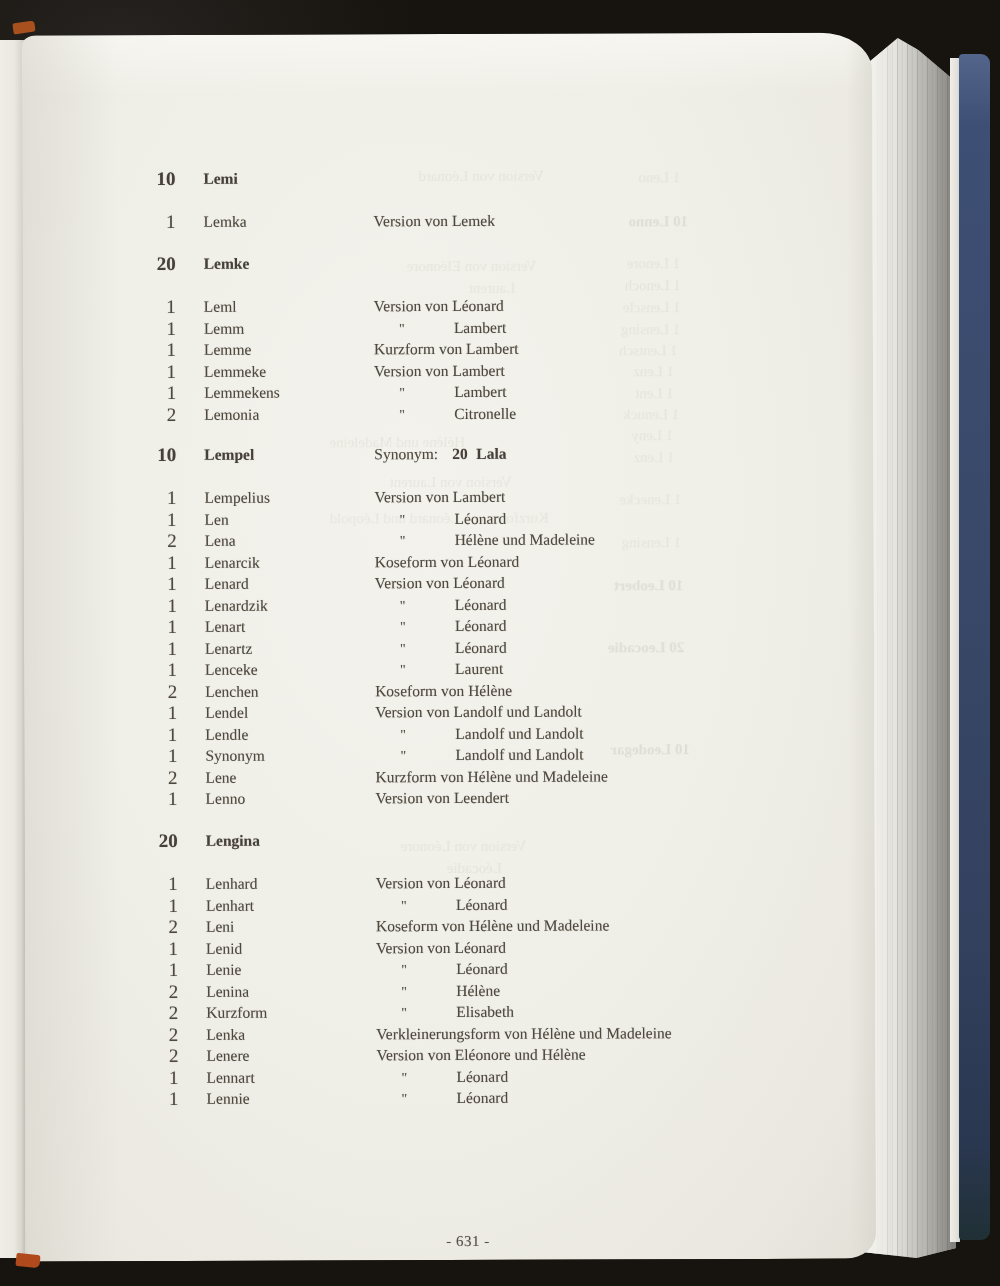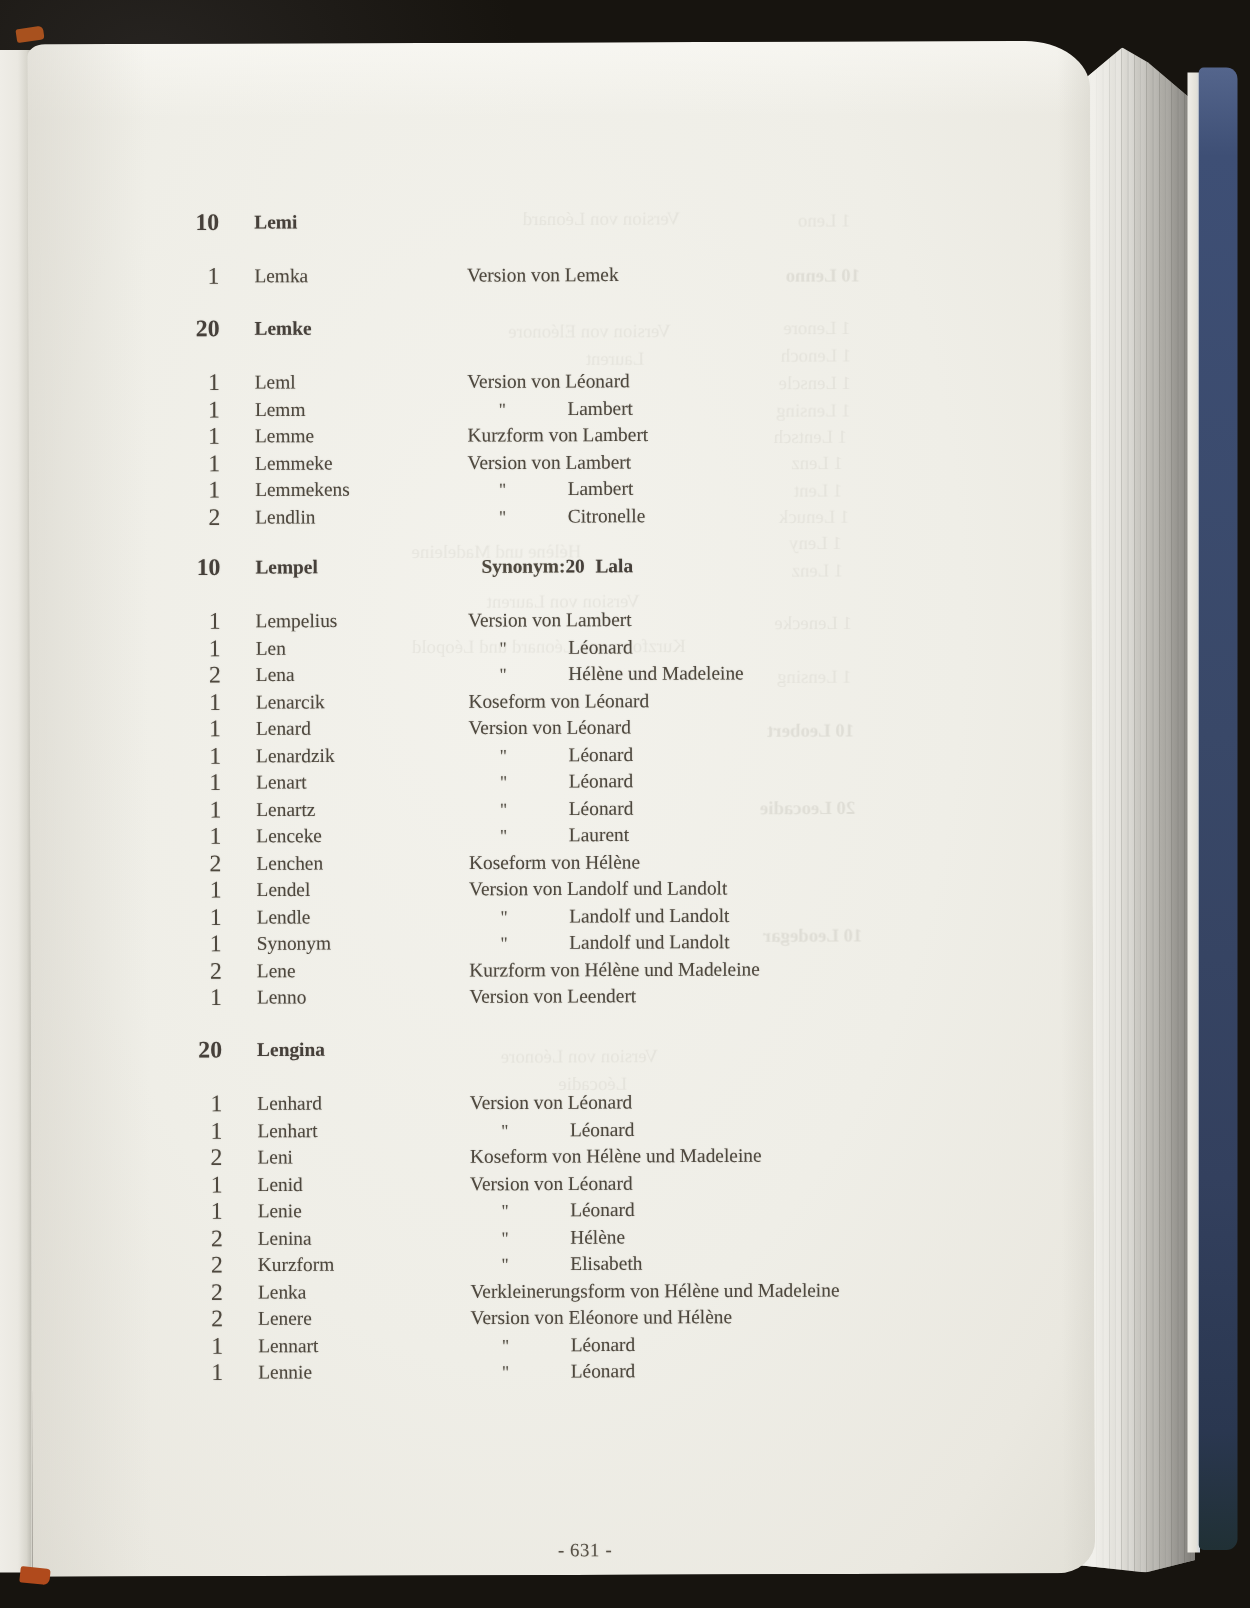--- a/index.html
+++ b/index.html
@@ -58,21 +58,21 @@
   .row{
     display:grid;grid-template-columns:153px 198px auto;
     height:21.5px;line-height:21.5px;font-size:15.5px;
     text-shadow:0 0 1px rgba(80,73,62,.35);
   }
   .header-row{margin-bottom:21.5px;font-weight:700;color:#46403a;}
   .cell-num{text-align:right;font-size:19px;}
   .cell-name{padding-left:28px;}
   .cell-desc{}
   .ditto-mark{display:inline-block;margin-left:25px;width:55px;font-size:14px;color:#555046;}
-  .syn-label{display:inline-block;width:78px;font-weight:700;color:#4e483e;text-align:right;}
+  .syn-label{display:inline-block;width:78px;font-weight:400;color:#4e483e;}
   .syn-count{display:inline-block;width:24px;font-weight:700;}
   .syn-name{font-weight:700;}
   .page-number{
     position:absolute;left:0;width:100%;top:1199px;text-align:center;
     padding-left:34px;box-sizing:border-box;
     font-size:15px;color:#575146;letter-spacing:.5px;
     text-shadow:0 0 1px rgba(87,81,70,.35);
   }
   
   .ghost-layer{position:absolute;inset:0;pointer-events:none;}
@@ -156,21 +156,21 @@
           <span class="cell-name">Lemmeke</span>
           <span class="cell-desc">Version von Lambert</span>
         </div>
         <div class="row">
           <span class="cell-num">1</span>
           <span class="cell-name">Lemmekens</span>
           <span class="cell-desc"><span class="ditto-mark">"</span><span>Lambert</span></span>
         </div>
         <div class="row">
           <span class="cell-num">2</span>
-          <span class="cell-name">Lendlin</span>
+          <span class="cell-name">Lemonia</span>
           <span class="cell-desc"><span class="ditto-mark">"</span><span>Citronelle</span></span>
         </div>
       </div>
       <div class="section sec-2">
         <div class="row header-row">
           <span class="cell-num">10</span>
           <span class="cell-name">Lempel</span>
           <span class="cell-desc"><span class="syn-label">Synonym:</span><span class="syn-count">20</span><span class="syn-name">Lala</span></span>
         </div>
         <div class="row">

